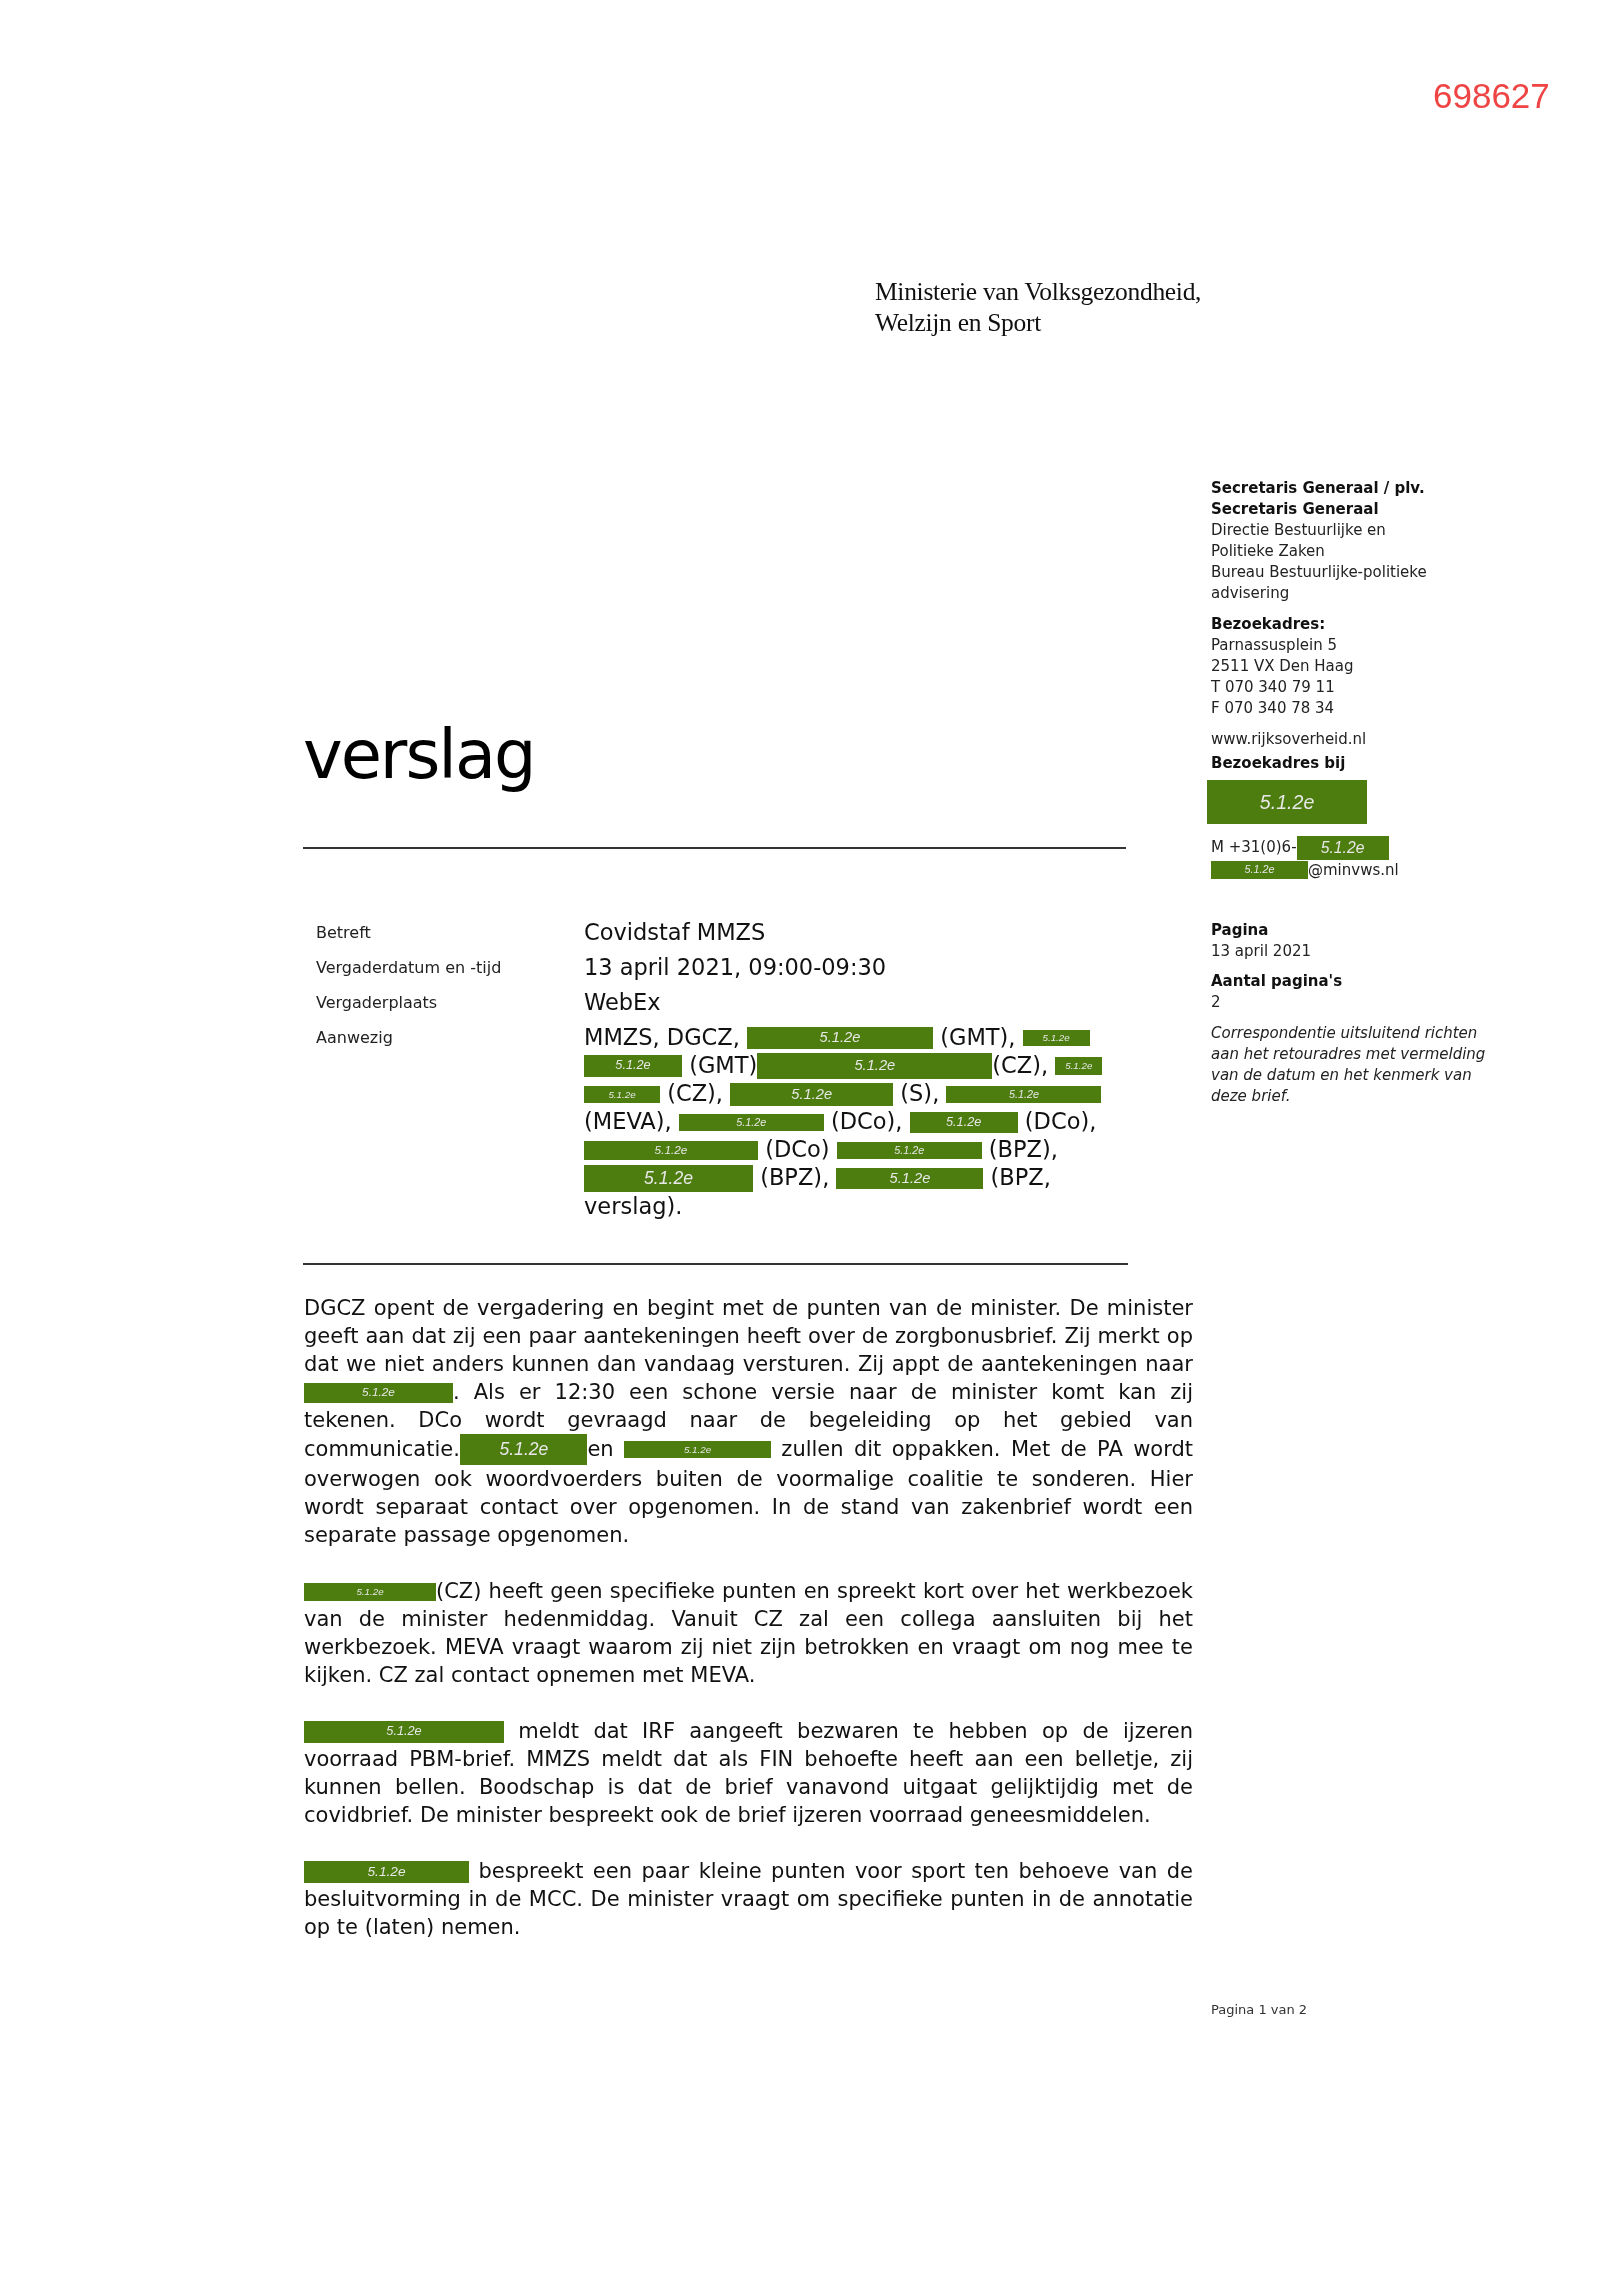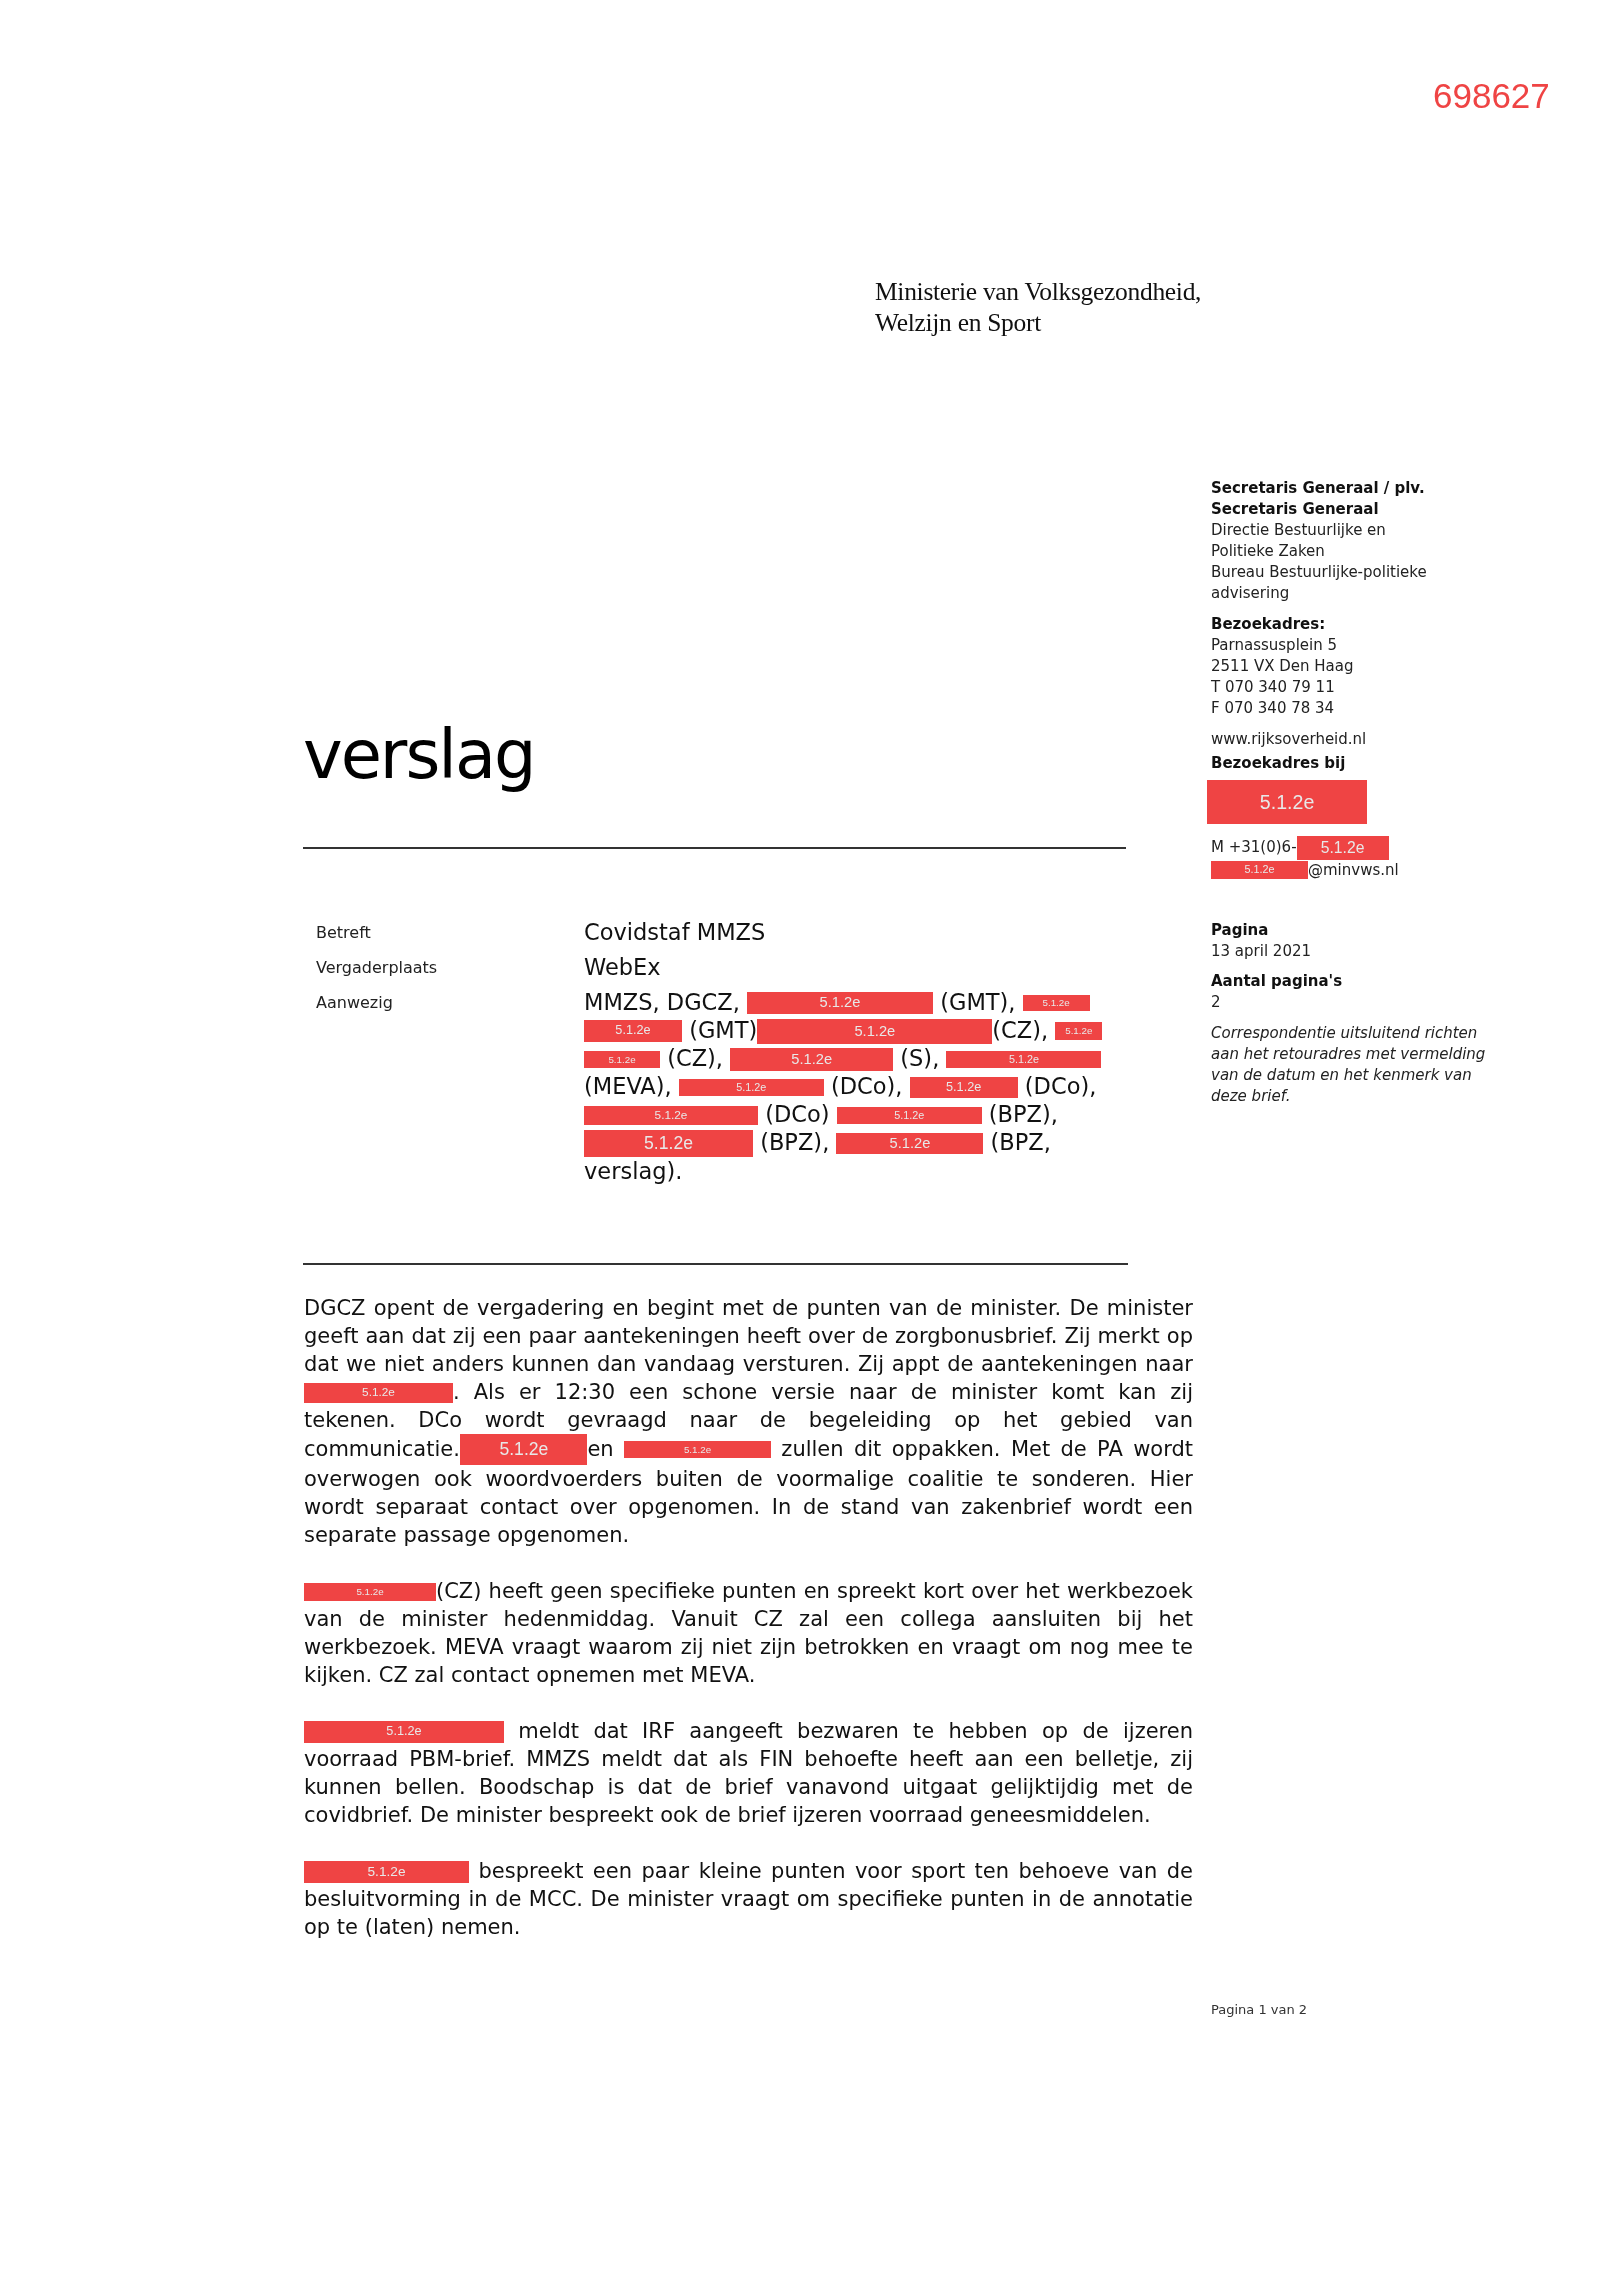--- a/index.html
+++ b/index.html
@@ -9,21 +9,21 @@
     .doc-id { position: absolute; top: 76px; left: 1433px; font-family: "Liberation Sans", sans-serif; font-size: 35px; color: #ef4444; }
 
     .logo { position: absolute; top: 276px; left: 875px; font-family: "Liberation Serif", serif; font-size: 25.5px; line-height: 31px; color: #111; letter-spacing: -0.3px; }
 
     .sidebar { position: absolute; left: 1211px; top: 478px; width: 294px; font-size: 15px; line-height: 21px; color: #222; }
     .sidebar .bold { font-weight: bold; color: #111; }
     .sidebar .gap { height: 9.8px; }
     .sidebar .gap-lg { height: 39px; }
     .sidebar .italic { font-style: italic; }
 
-    .redact { display: inline-block; background: #ef4444; color: #e8e8e8; text-align: center; vertical-align: middle; font-family: "Liberation Sans", sans-serif; }
+    .redact { display: inline-block; background: #4d7c0f; color: #e8e8e8; text-align: center; vertical-align: middle; font-family: "Liberation Sans", sans-serif; font-style: italic; }
 
     .title { position: absolute; left: 303px; top: 716px; font-family: "DejaVu Sans", sans-serif; font-size: 67px; letter-spacing: -2px; color: #000; }
 
     .rule { position: absolute; left: 303px; height: 2px; background: #333; }
 
     .meta { position: absolute; left: 316px; top: 894px; width: 814px; }
     .meta-row { display: flex; margin-top: 24px; }
     .meta-label { width: 268px; font-size: 16px; color: #222; padding-top: 4.9px; }
     .meta-value { flex: 1; font-size: 22.5px; line-height: 28px; color: #111; }
     .meta-row + .meta-row { margin-top: 6.9px; }
@@ -82,20 +82,24 @@
 <div class="title">verslag</div>
 
 <div class="rule" style="top:847px; width:823px;"></div>
 
 <div class="meta">
   <div class="meta-row">
     <div class="meta-label">Betreft</div>
     <div class="meta-value">Covidstaf MMZS</div>
   </div>
   <div class="meta-row">
+    <div class="meta-label">Vergaderdatum en -tijd</div>
+    <div class="meta-value">13 april 2021, 09:00-09:30</div>
+  </div>
+  <div class="meta-row">
     <div class="meta-label">Vergaderplaats</div>
     <div class="meta-value">WebEx</div>
   </div>
   <div class="meta-row">
     <div class="meta-label">Aanwezig</div>
     <div class="meta-value" style="width:519px; flex:none;">
       <span>MMZS, DGCZ, </span><span class="redact" style="width:186px;height:21.6px;line-height:21.6px;font-size:14.7px;">5.1.2e</span><span> (GMT), </span><span class="redact" style="width:67px;height:15.7px;line-height:15.7px;font-size:9.8px;">5.1.2e</span><br>
       <span class="redact" style="width:98px;height:21.6px;line-height:21.6px;font-size:12.7px;">5.1.2e</span><span> (GMT)</span><span class="redact" style="width:235px;height:25.5px;line-height:25.5px;font-size:14.7px;">5.1.2e</span><span>(CZ), </span><span class="redact" style="width:47px;height:17.6px;line-height:17.6px;font-size:9.8px;">5.1.2e</span><br>
       <span class="redact" style="width:76px;height:17.6px;line-height:17.6px;font-size:9.8px;">5.1.2e</span><span> (CZ), </span><span class="redact" style="width:163px;height:23.5px;line-height:23.5px;font-size:14.7px;">5.1.2e</span><span> (S), </span><span class="redact" style="width:155px;height:17.6px;line-height:17.6px;font-size:10.8px;">5.1.2e</span><br>
       <span>(MEVA), </span><span class="redact" style="width:145px;height:17.6px;line-height:17.6px;font-size:10.8px;">5.1.2e</span><span> (DCo), </span><span class="redact" style="width:108px;height:21.6px;line-height:21.6px;font-size:12.7px;">5.1.2e</span><span> (DCo),</span><br>

